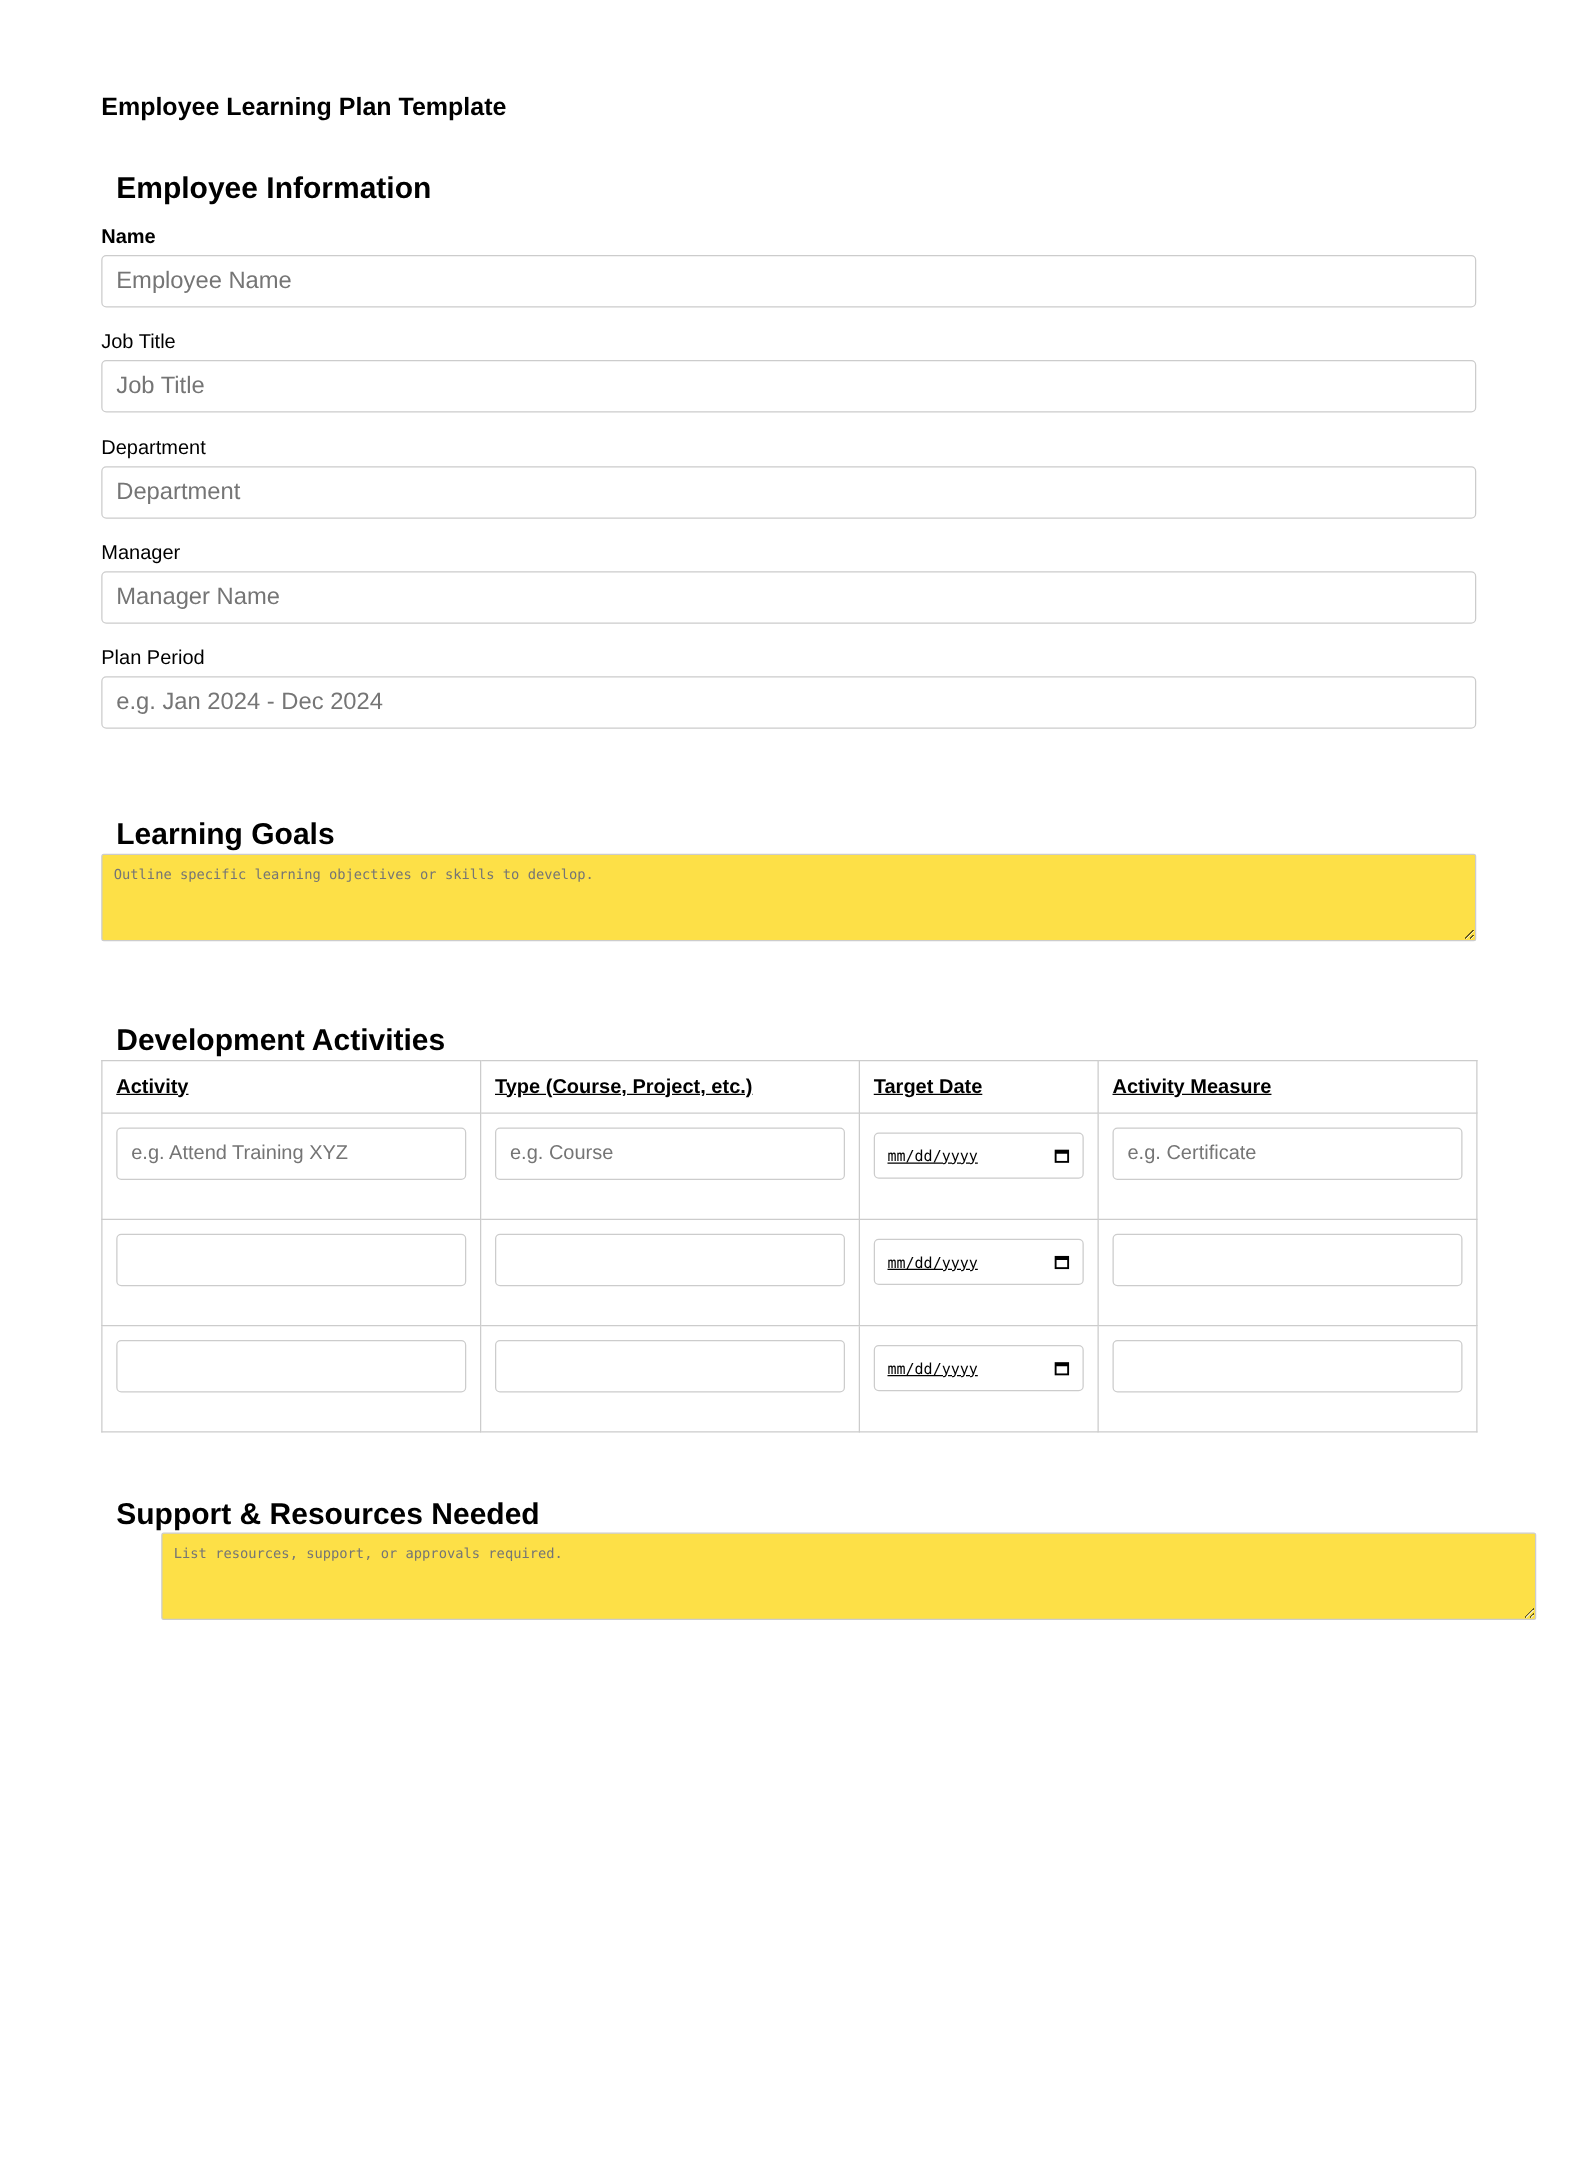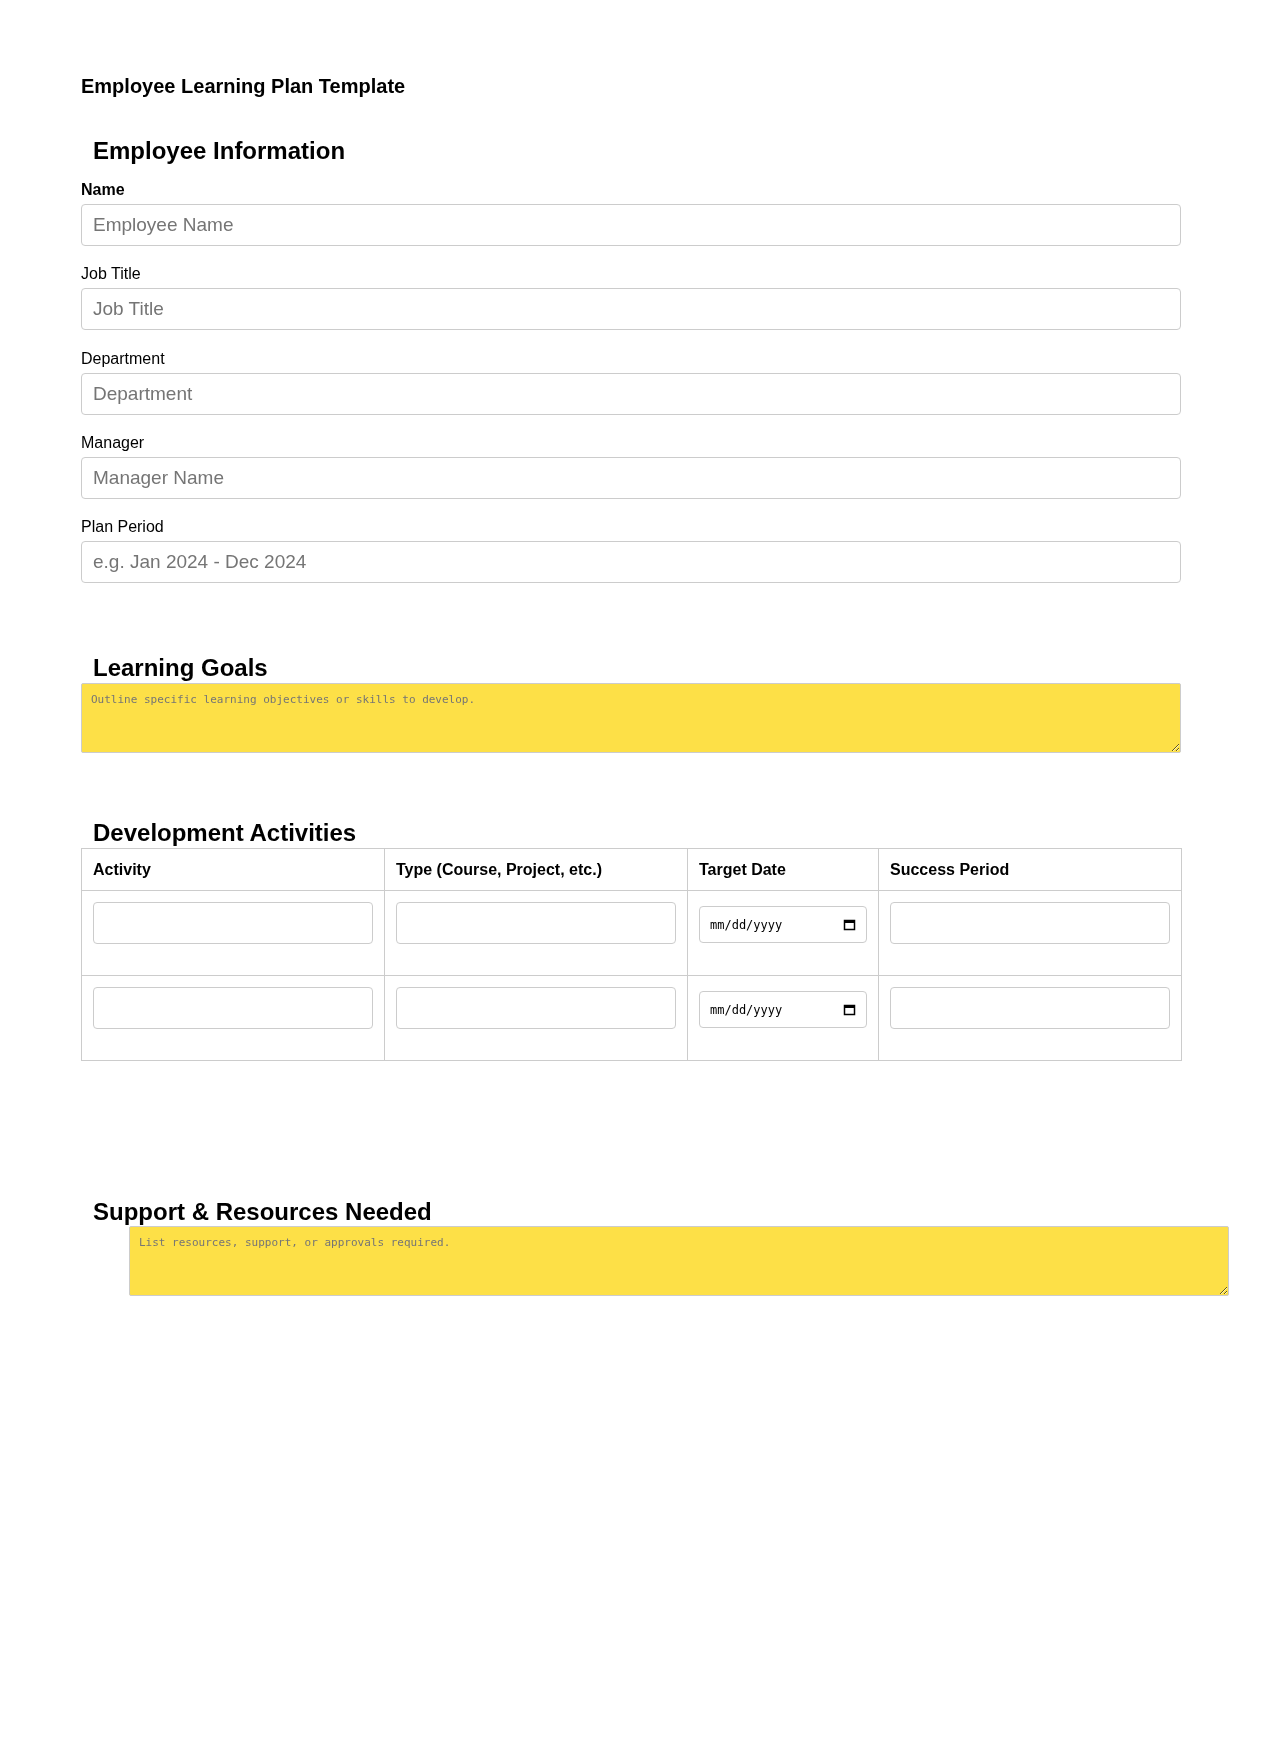--- a/index.html
+++ b/index.html
@@ -30,20 +30,21 @@
   ::placeholder { color: #757575; opacity: 1; }
   textarea {
     position: absolute; left: 0; width: 1100px; height: 70px;
     border: 1px solid #cccccc; border-radius: 2px; background: #fde047;
     padding: 9px 9px; font-family: "DejaVu Sans Mono", "Liberation Mono", monospace; font-size: 11px;
     color: #000; resize: vertical; outline: none;
   }
   table.activities {
     position: absolute; left: 0; top: 848px; width: 1100px; border-collapse: collapse;
     table-layout: fixed;
+    text-decoration: underline;
   }
   table.activities th, table.activities td {
     border: 1px solid #cccccc; text-align: left; vertical-align: top;
   }
   table.activities th {
     height: 42px; padding: 0 11px; font-size: 16px; font-weight: bold; vertical-align: middle;
   }
   table.activities td { height: 85px; padding: 11px 11px 0 11px; }
   .cell-input {
     width: 100%; height: 42px; border: 1px solid #cccccc; border-radius: 4px;
@@ -90,24 +91,38 @@
       <col style="width:303px">
       <col style="width:303px">
       <col style="width:191px">
       <col style="width:303px">
     </colgroup>
     <thead>
       <tr>
         <th>Activity</th>
         <th>Type (Course, Project, etc.)</th>
         <th>Target Date</th>
-        <th>Success Period</th>
+        <th>Activity Measure</th>
       </tr>
     </thead>
     <tbody>
+      <tr>
+        <td><input class="cell-input" type="text" placeholder="e.g. Attend Training XYZ" style=""></td>
+        <td><input class="cell-input" type="text" placeholder="e.g. Course" style=""></td>
+        <td>
+          <div class="date-input">
+            <span class="date-text">mm/dd/yyyy</span>
+            <svg class="cal-icon" viewBox="0 0 13 13">
+                <rect x="1.5" y="2.5" width="10" height="9" fill="none" stroke="#000" stroke-width="1.5"></rect>
+                <rect x="1.5" y="2.5" width="10" height="2.5" fill="#000"></rect>
+              </svg>
+          </div>
+        </td>
+        <td><input class="cell-input" type="text" placeholder="e.g. Certificate" style=""></td>
+      </tr>
       <tr>
         <td><input class="cell-input" type="text" placeholder="" style=""></td>
         <td><input class="cell-input" type="text" placeholder="" style=""></td>
         <td>
           <div class="date-input">
             <span class="date-text">mm/dd/yyyy</span>
             <svg class="cal-icon" viewBox="0 0 13 13">
                 <rect x="1.5" y="2.5" width="10" height="9" fill="none" stroke="#000" stroke-width="1.5"></rect>
                 <rect x="1.5" y="2.5" width="10" height="2.5" fill="#000"></rect>
               </svg>

